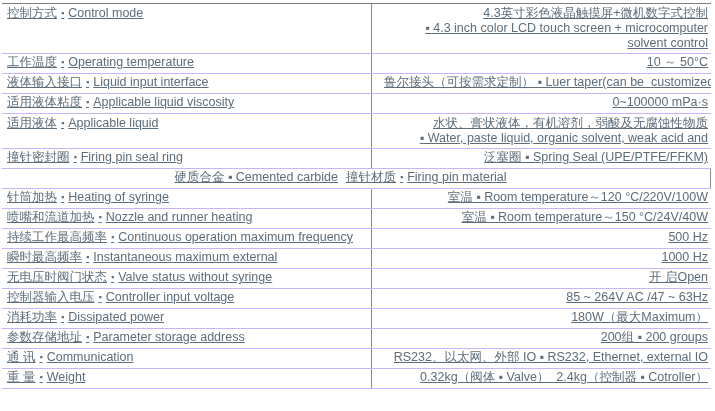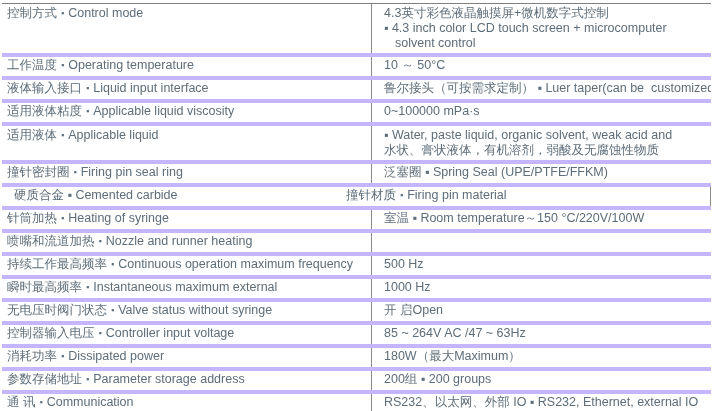--- a/index.html
+++ b/index.html
@@ -18,22 +18,23 @@
     top: 3px;
     width: 709px;
     border-top: 1px solid #7f7f7f;
     color: #5d6d79;
     font-size: 12.5px;
     line-height: 15px;
   }
   .spec-row {
     display: flex;
     align-items: stretch;
-    border-bottom: 4px solid #c4b5fd;
+    border-bottom: 1px solid #c4b5fd;
     background: #ffffff;
+    text-decoration: underline;
   }
   .cell {
     box-sizing: border-box;
     padding-top: 1px;
     padding-bottom: 2px;
   }
   .label-cell {
     flex: 0 0 370px;
     width: 370px;
     padding-left: 5px;
@@ -43,20 +44,21 @@
     overflow: hidden;
     display: flex;
     align-items: flex-start;
   }
   .label-inner { white-space: nowrap; }
   .value-cell {
     flex: 1 1 auto;
     padding-left: 12px;
     padding-right: 3px;
     overflow: hidden;
+    text-align: right;
   }
   .sep-bullet {
     font-size: 9px;
     padding: 0 4px;
     position: relative;
     top: -1px;
   }
   .vline {
     white-space: pre;
   }
@@ -104,22 +106,22 @@
       </div>
       <div class="cell value-cell">
         <div class="vline">0~100000 mPa·s</div>
       </div>
     </div>
     <div class="spec-row tall">
       <div class="cell label-cell">
         <div class="label-inner"><span>适用液体</span><span class="sep-bullet">▪</span><span>Applicable liquid</span></div>
       </div>
       <div class="cell value-cell">
+        <div class="vline">水状、膏状液体，有机溶剂，弱酸及无腐蚀性物质</div>
         <div class="vline">▪ Water, paste liquid, organic solvent, weak acid and</div>
-        <div class="vline">水状、膏状液体，有机溶剂，弱酸及无腐蚀性物质</div>
       </div>
     </div>
     <div class="spec-row">
       <div class="cell label-cell">
         <div class="label-inner"><span>撞针密封圈</span><span class="sep-bullet">▪</span><span>Firing pin seal ring</span></div>
       </div>
       <div class="cell value-cell">
         <div class="vline">泛塞圈 ▪ Spring Seal (UPE/PTFE/FFKM)</div>
       </div>
     </div>
@@ -129,26 +131,29 @@
       </div>
       <div class="cell label-cell">
         <div class="label-inner"><span>撞针材质</span><span class="sep-bullet">▪</span><span>Firing pin material</span></div>
       </div>
     </div>
     <div class="spec-row">
       <div class="cell label-cell">
         <div class="label-inner"><span>针筒加热</span><span class="sep-bullet">▪</span><span>Heating of syringe</span></div>
       </div>
       <div class="cell value-cell">
-        <div class="vline">室温 ▪ Room temperature～150 °C/220V/100W</div>
+        <div class="vline">室温 ▪ Room temperature～120 °C/220V/100W</div>
       </div>
     </div>
     <div class="spec-row">
       <div class="cell label-cell">
         <div class="label-inner"><span>喷嘴和流道加热</span><span class="sep-bullet">▪</span><span>Nozzle and runner heating</span></div>
+      </div>
+      <div class="cell value-cell">
+        <div class="vline">室温 ▪ Room temperature～150 °C/24V/40W</div>
       </div>
     </div>
     <div class="spec-row">
       <div class="cell label-cell">
         <div class="label-inner"><span>持续工作最高频率</span><span class="sep-bullet">▪</span><span>Continuous operation maximum frequency</span></div>
       </div>
       <div class="cell value-cell">
         <div class="vline">500 Hz</div>
       </div>
     </div>

